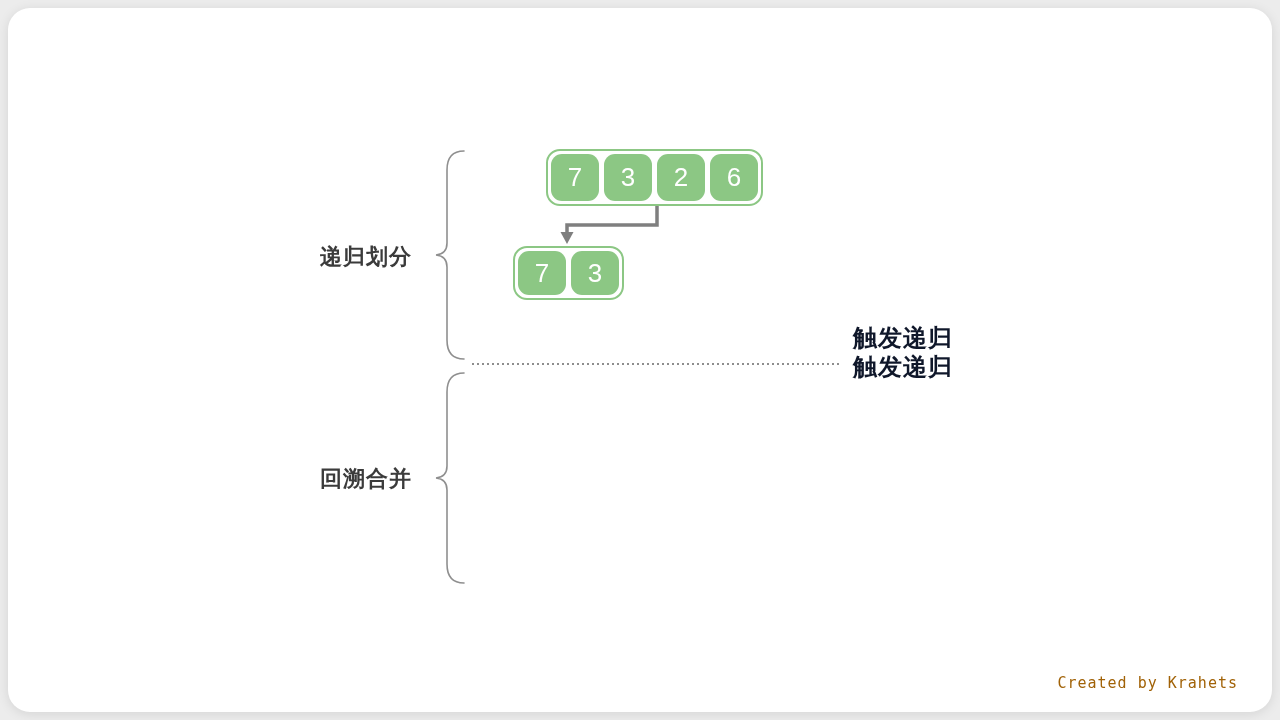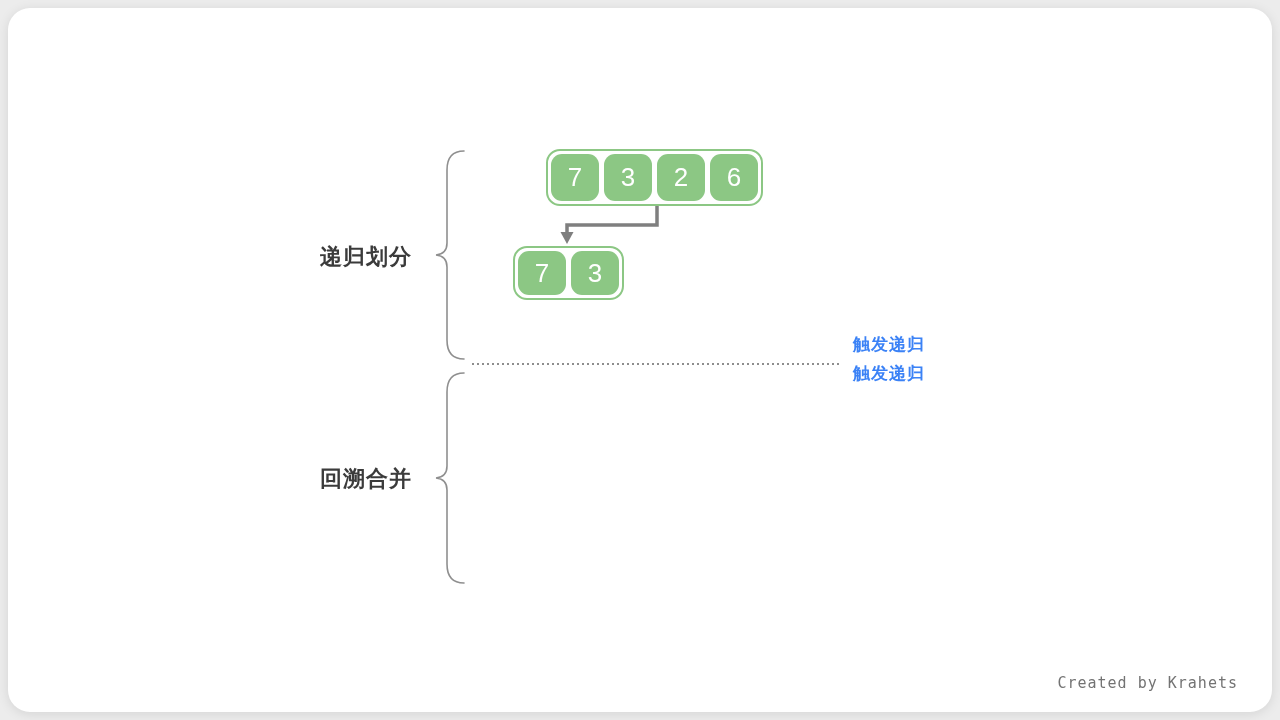--- a/index.html
+++ b/index.html
@@ -61,34 +61,34 @@
   .array-row.level2 .cell { height: 44px; }
   .arrow-svg { position: absolute; left: 540px; top: 196px; }
   .dotted-line {
     position: absolute;
     left: 464px; top: 355px;
     width: 368px; height: 2px;
     background: repeating-linear-gradient(90deg, #8e8e8e 0 2px, transparent 2px 5px);
   }
   .termination-note {
     position: absolute;
-    left: 845px; top: 322px;
-    font-size: 17px;
+    left: 845px; top: 315px;
+    font-size: 24px;
     font-weight: 700;
-    color: #3b82f6;
+    color: #0f172a;
     line-height: 29px;
     letter-spacing: 1px;
     white-space: nowrap;
   }
   .footer-credit {
     position: absolute;
     right: 34px; bottom: 20px;
     font-family: "DejaVu Sans Mono", "Liberation Mono", monospace;
     font-size: 15px;
-    color: #737373;
+    color: #a16207;
     letter-spacing: 1px;
   }
 </style>
 </head>
 <body>
 
 <div class="card">
 
   <div class="phase-label merge">回溯合并</div>
 

